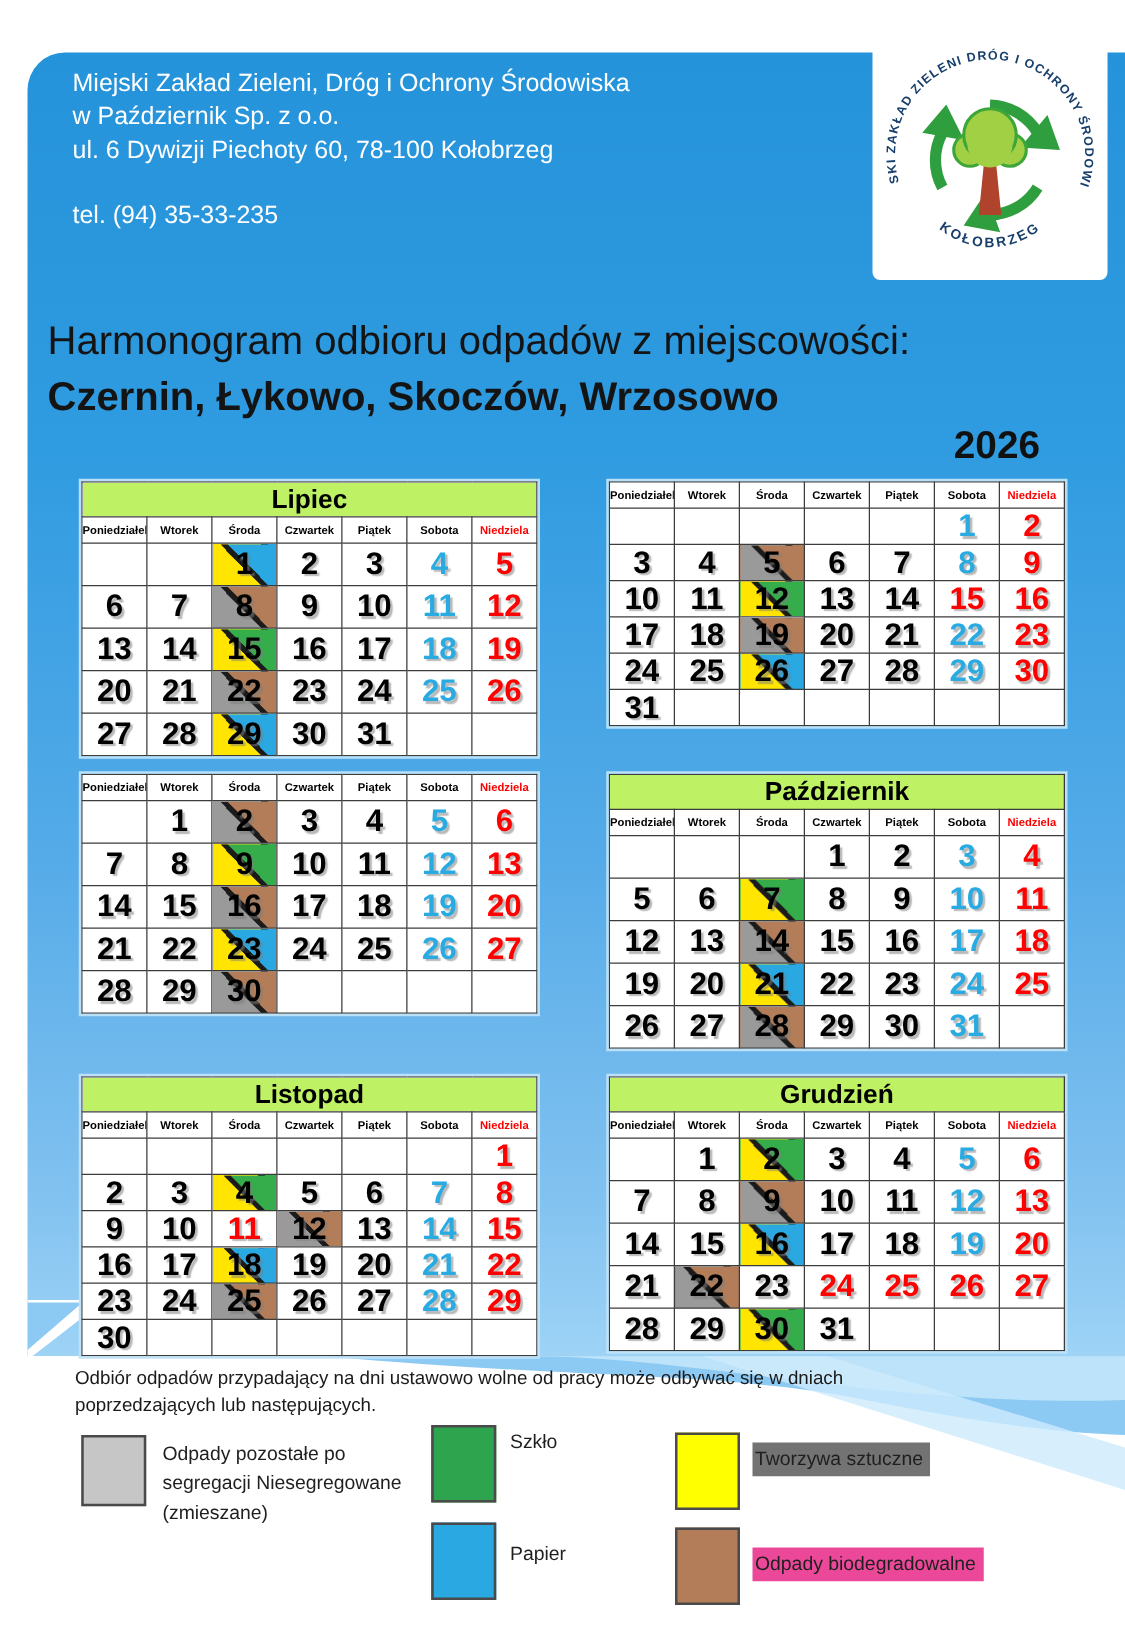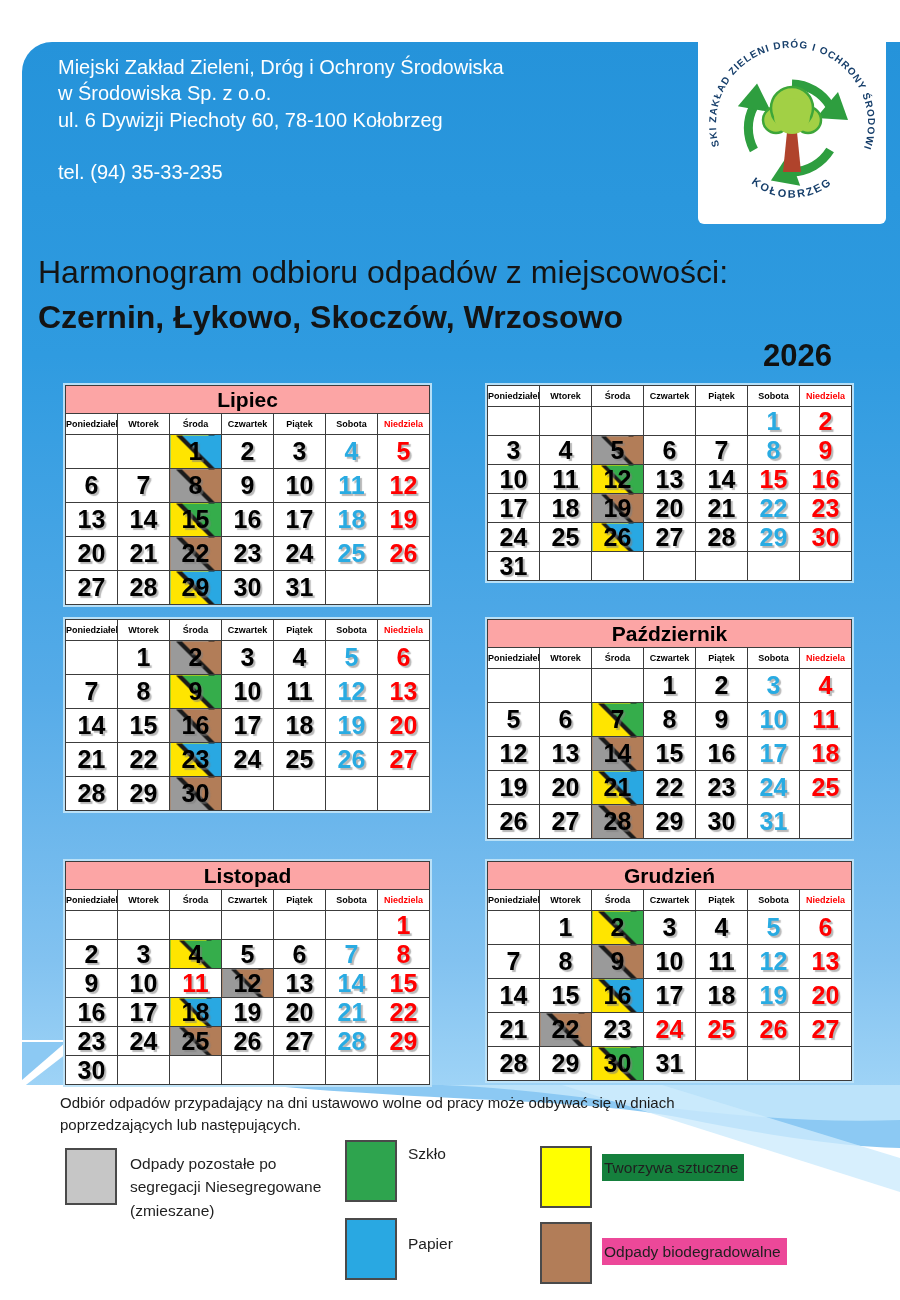--- a/index.html
+++ b/index.html
@@ -18,21 +18,21 @@
 
   
   .title-block{position:absolute;left:38px;top:250px;color:#141414;font-size:32px;line-height:1.4;}
   .title-block .t2{font-weight:bold;}
   .year{position:absolute;right:68px;top:338px;font-size:31px;font-weight:bold;color:#111;}
 
   
   table.cal{position:absolute;width:365px;border-collapse:collapse;table-layout:fixed;background:#ffffff;
     outline:2px solid rgba(190,227,248,.95);}
   table.cal th,table.cal td{border:1px solid #3c3c3c;padding:0;text-align:center;overflow:hidden;}
-  .mname{height:27px;font-size:21px;font-weight:bold;color:#000;background:#fca5a5;}
+  .mname{height:27px;font-size:21px;font-weight:bold;color:#000;background:#bef264;}
   .wd{height:20px;font-size:9px;font-weight:bold;color:#000;white-space:nowrap;background:#fff;}
   .wd.sun{color:#FF0000;}
   td.day{font-size:25px;font-weight:bold;color:#000;line-height:1;background:#fff;
     text-shadow:2px 2px 1px rgba(125,125,125,.55);}
   .rows5 td.day{height:33px;}
   .rows6 td.day{height:28px;}
   td.day.sat{color:#29ABE2;}
   td.day.hol{color:#FF0000;}
   .m0{left:65px;top:385px;} .m1{left:487px;top:385px;}
   .m2{left:65px;top:619px;} .m3{left:487px;top:619px;}
@@ -41,21 +41,21 @@
   
   .note{position:absolute;left:60px;top:1092px;width:680px;font-size:15px;color:#1a1a1a;line-height:1.45;}
   .legend-item{position:absolute;}
   .swatch{display:block;width:48px;border:2px solid #4a4a4a;}
   .llabel{font-size:15.5px;color:#1f1f1f;line-height:1.5;}
   .li-0{left:65px;top:1148px;} .li-0 .swatch{height:53px;}
   .li-0 .llabel{position:absolute;left:65px;top:4px;width:205px;}
   .li-1{left:345px;top:1140px;} .li-1 .swatch{height:58px;}
   .li-1 .llabel{position:absolute;left:63px;top:2px;white-space:nowrap;}
   .li-2{left:540px;top:1146px;} .li-2 .swatch{height:58px;}
-  .li-2 .llabel{position:absolute;left:62px;top:8px;white-space:nowrap;background:#15803d;padding:2px 6px 2px 2px;}
+  .li-2 .llabel{position:absolute;left:62px;top:8px;white-space:nowrap;background:#737373;padding:2px 6px 2px 2px;}
   .li-3{left:345px;top:1218px;} .li-3 .swatch{height:58px;}
   .li-3 .llabel{position:absolute;left:63px;top:14px;white-space:nowrap;}
   .li-4{left:540px;top:1222px;} .li-4 .swatch{height:58px;}
   .li-4 .llabel{position:absolute;left:62px;top:16px;white-space:nowrap;background:#ec4899;padding:2px 6px 2px 2px;}
 </style>
 </head>
 <body>
 
 <div class="bg-panel"></div>
 
@@ -63,21 +63,21 @@
   <rect x="0" y="45" width="878" height="195" fill="#ffffff"></rect>
   <polygon points="0,0 62,0 0,48" fill="#ffffff"></polygon>
   <polygon points="0,2 44,2 0,40" fill="#8CC9F3"></polygon>
   <path d="M240,45 C420,62 560,58 660,78 C760,98 820,106 878,108 L878,45 Z" fill="#8CC9F3"></path>
   <path d="M420,45 C560,50 700,86 878,80 L878,45 Z" fill="#BCE3FA"></path>
   <path d="M540,45 L878,152 L878,118 L640,45 Z" fill="#CDEBFC" opacity="0.8"></path>
 </svg>
 
 <div class="header-block">
   <div>Miejski Zakład Zieleni, Dróg i Ochrony Środowiska</div>
-  <div>w Środowiska Sp. z o.o.</div>
+  <div>w Październik Sp. z o.o.</div>
   <div>ul. 6 Dywizji Piechoty 60, 78-100 Kołobrzeg</div>
   <div class="phone">tel. (94) 35-33-235</div>
 </div>
 
 <div class="logo-box">
   <svg width="188" height="196" viewBox="0 0 188 196" xmlns="http://www.w3.org/2000/svg">
     <defs>
       <path id="arcTop" d="M 22,120 A 76,76 0 1 1 166,120" fill="none"></path>
       <path id="arcBottom" d="M 46,148 A 64,64 0 0 0 142,148" fill="none"></path>
       <g id="arr">

